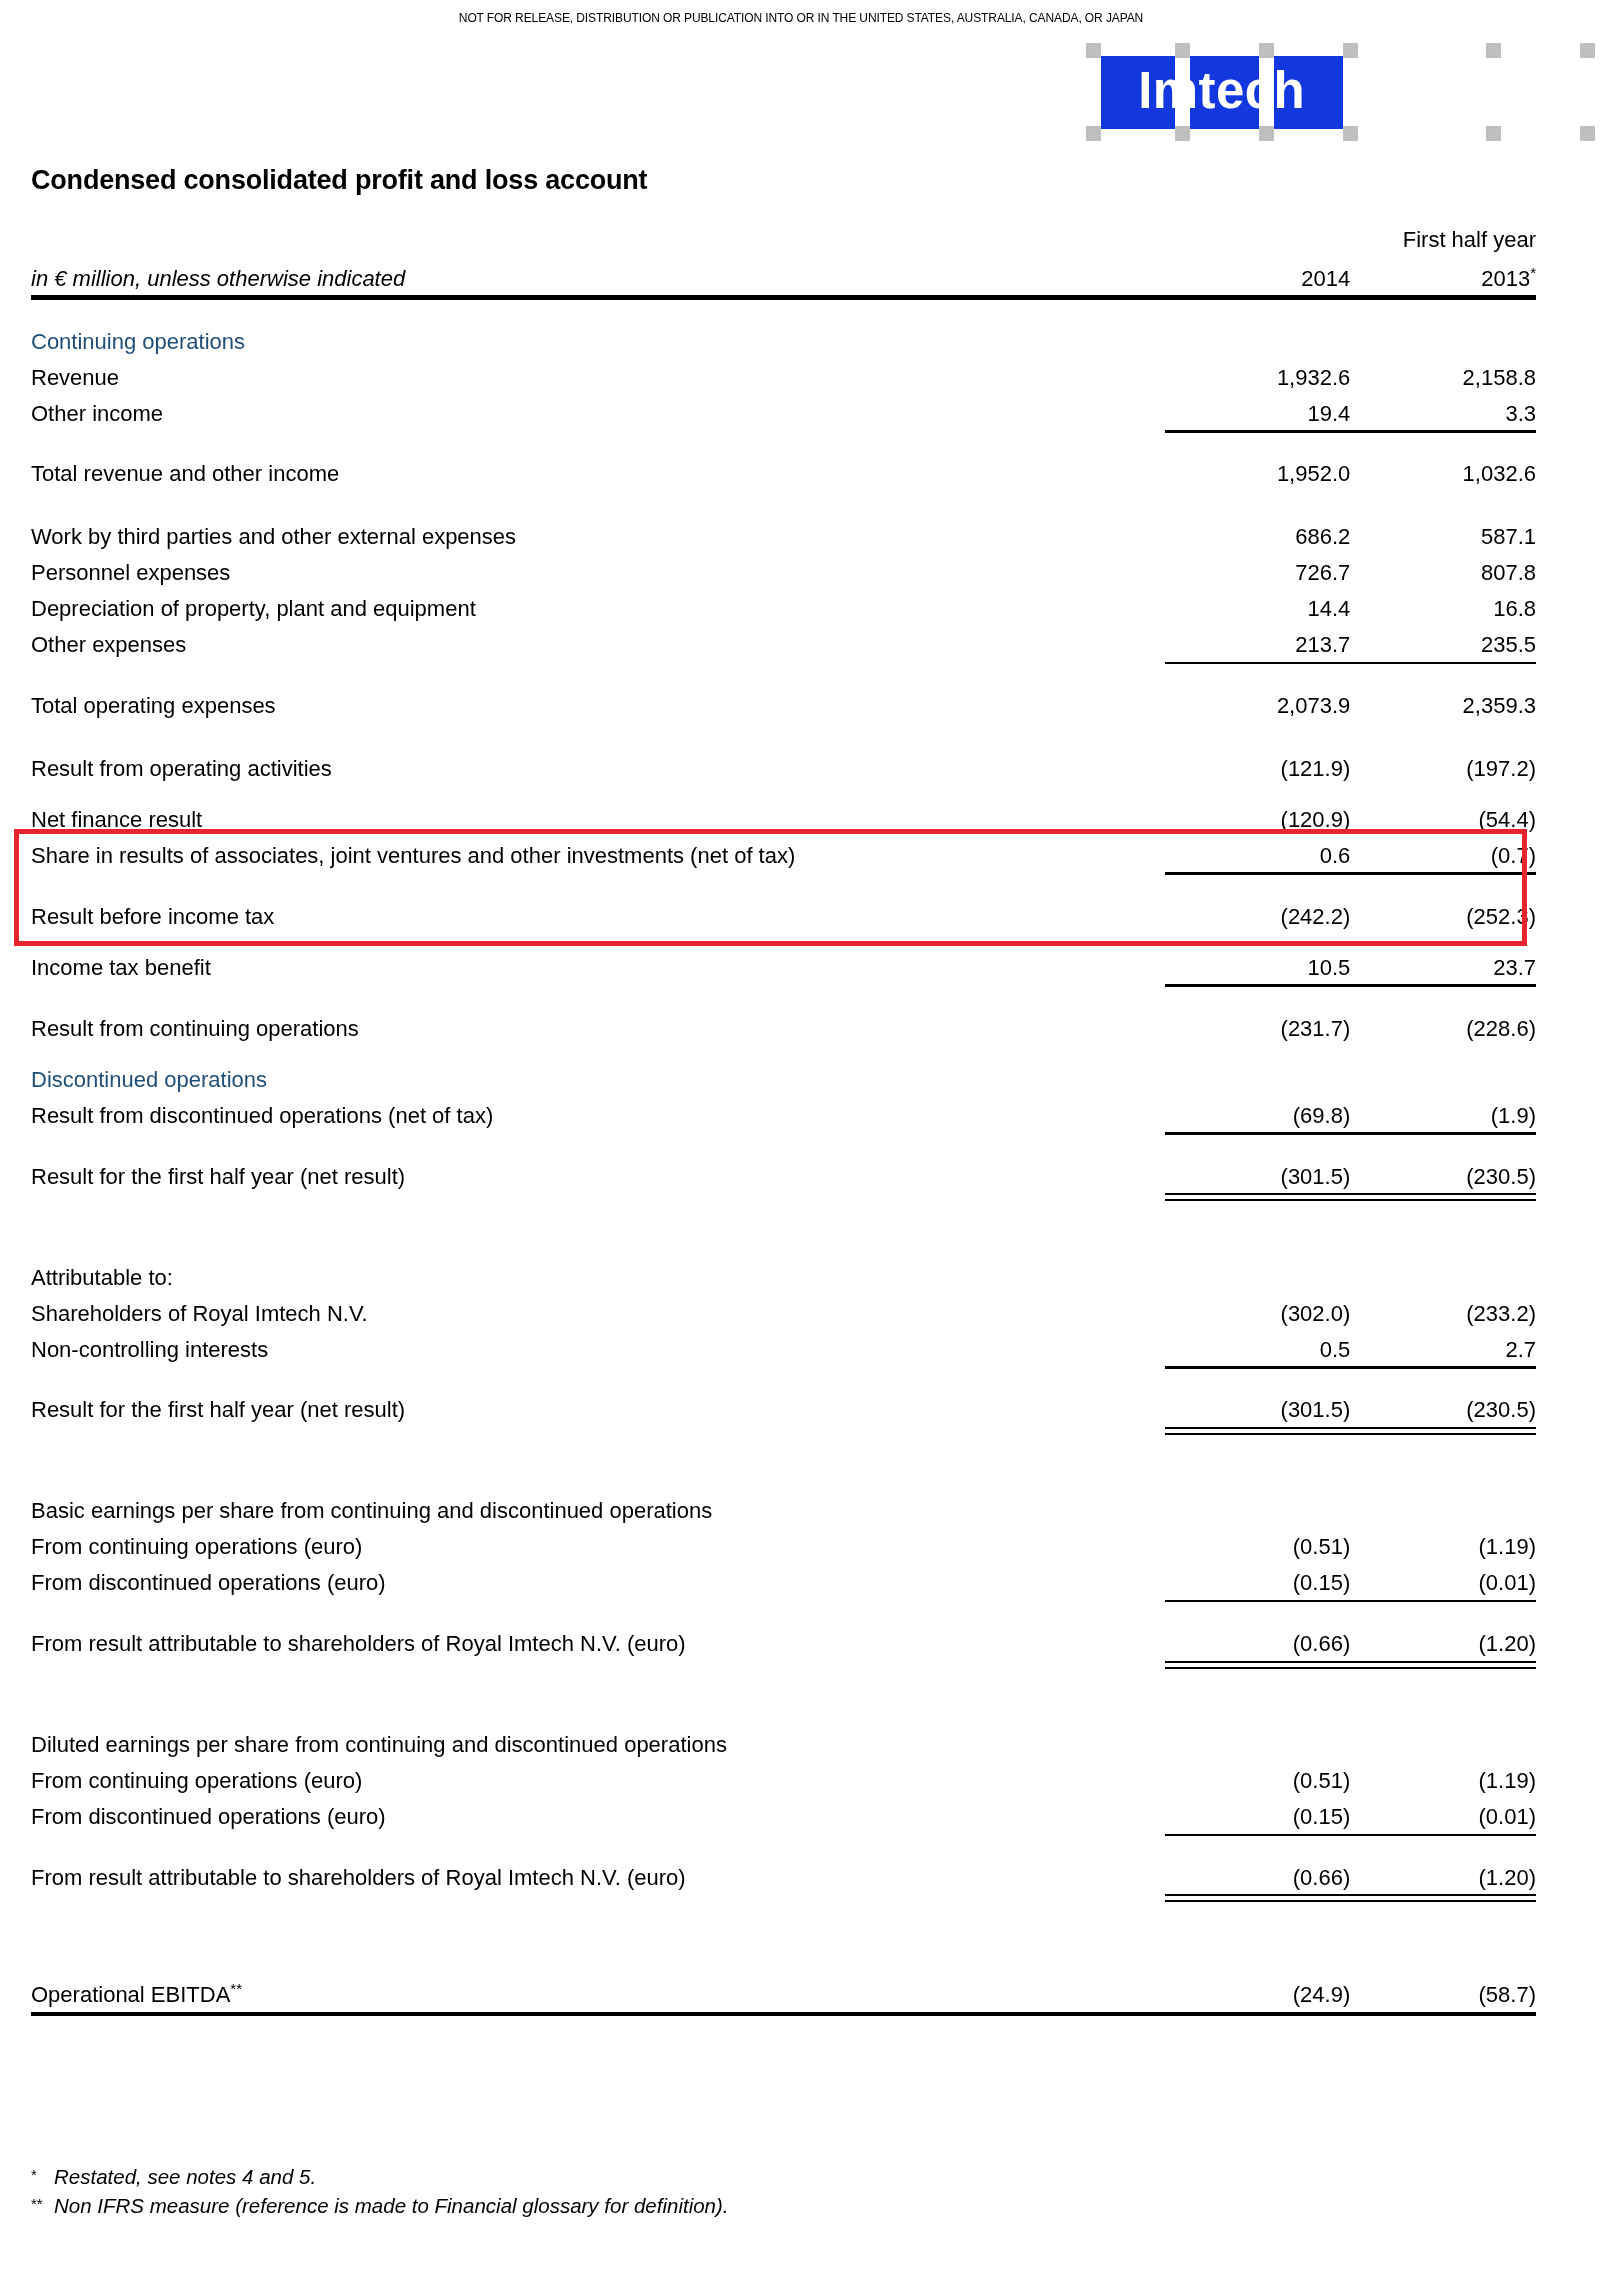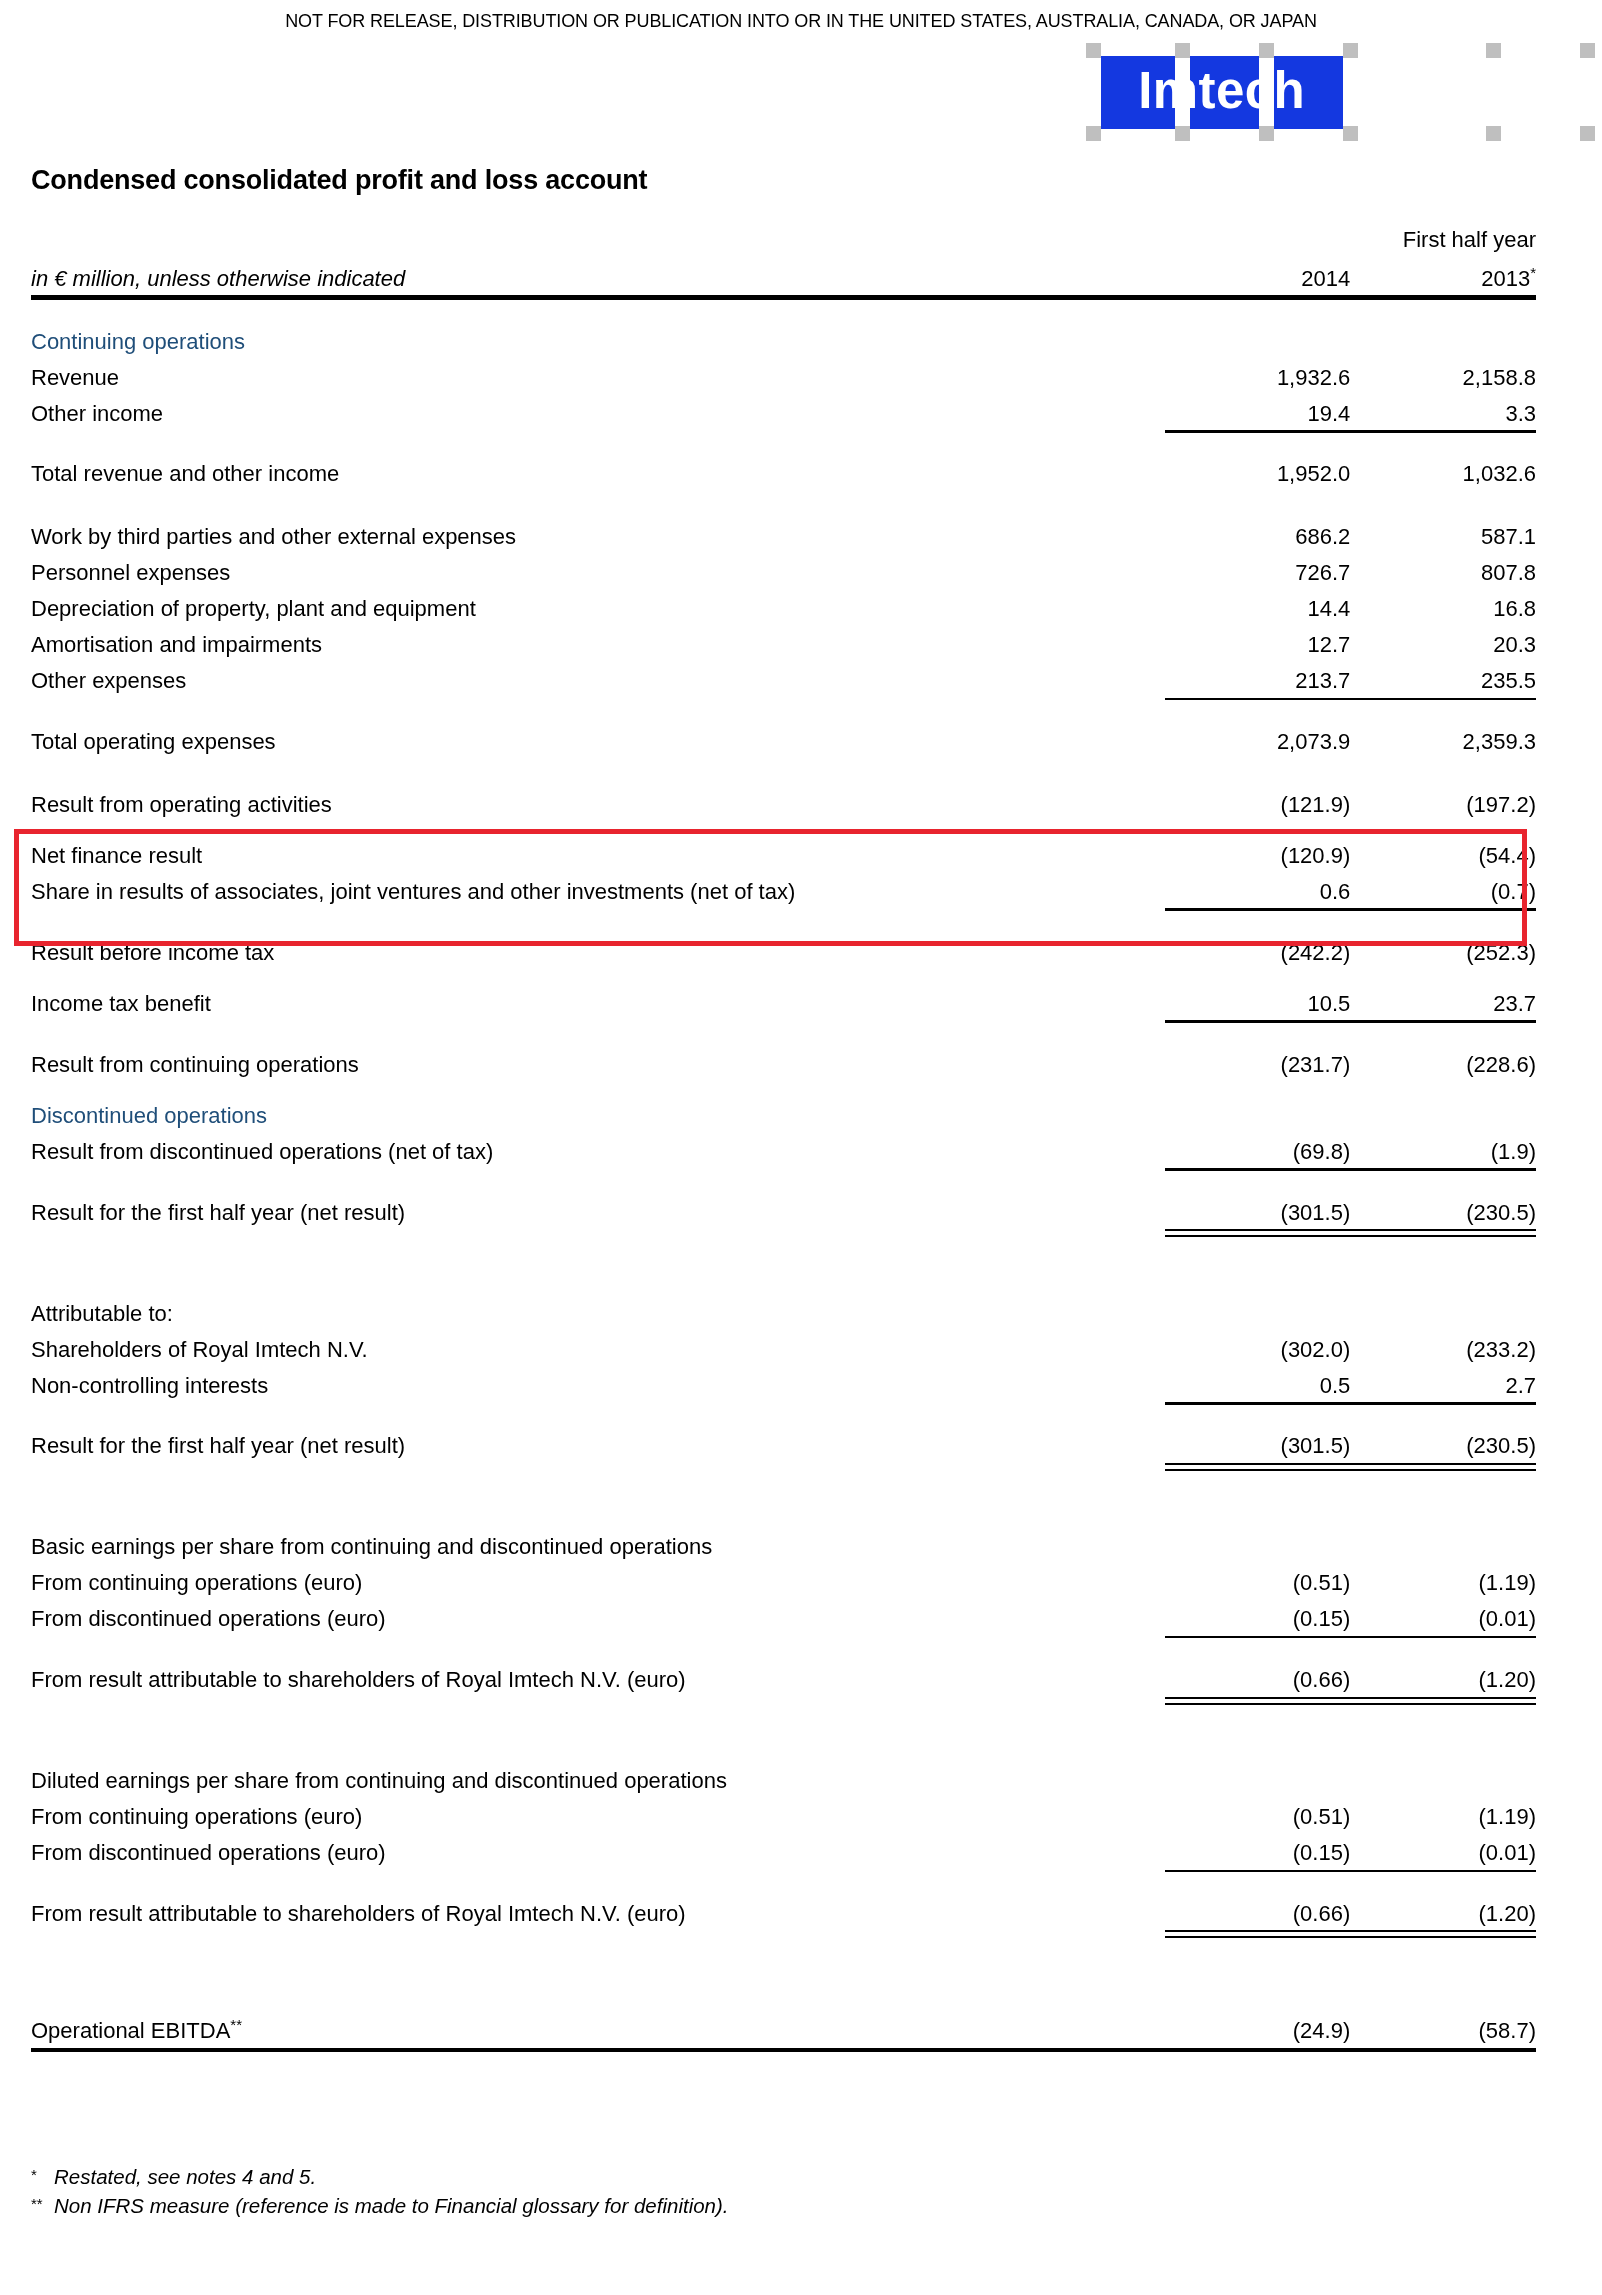--- a/index.html
+++ b/index.html
@@ -13,21 +13,21 @@
     font-family: "Liberation Sans", sans-serif;
     color: #000000;
     overflow: hidden;
   }
 
   
   .disclaimer {
     position: absolute;
     left: 0; right: 0; top: 10.7px;
     text-align: center;
-    font-size: 18px;
+    font-size: 12px;
     letter-spacing: -0.1px;
     white-space: nowrap;
   }
 
   
   .logo-wrap {
     position: absolute;
     left: 1075px; top: 43px;
     width: 294px; height: 98px;
   }
@@ -258,25 +258,20 @@
       <td class="label">Personnel expenses</td>
       <td class="num">726.7</td>
       <td class="num">807.8</td>
     </tr>
     <tr class="r">
       <td class="label">Depreciation of property, plant and equipment</td>
       <td class="num">14.4</td>
       <td class="num">16.8</td>
     </tr>
     <tr class="r">
-      <td class="label">Amortisation and impairments</td>
-      <td class="num">12.7</td>
-      <td class="num">20.3</td>
-    </tr>
-    <tr class="r">
       <td class="label">Other expenses</td>
       <td class="num">213.7</td>
       <td class="num">235.5</td>
     </tr>
     <tr>
       <td></td>
       <td class="rulecell" colspan="2">
             <div class="rule-thin"></div>
           </td>
     </tr>

